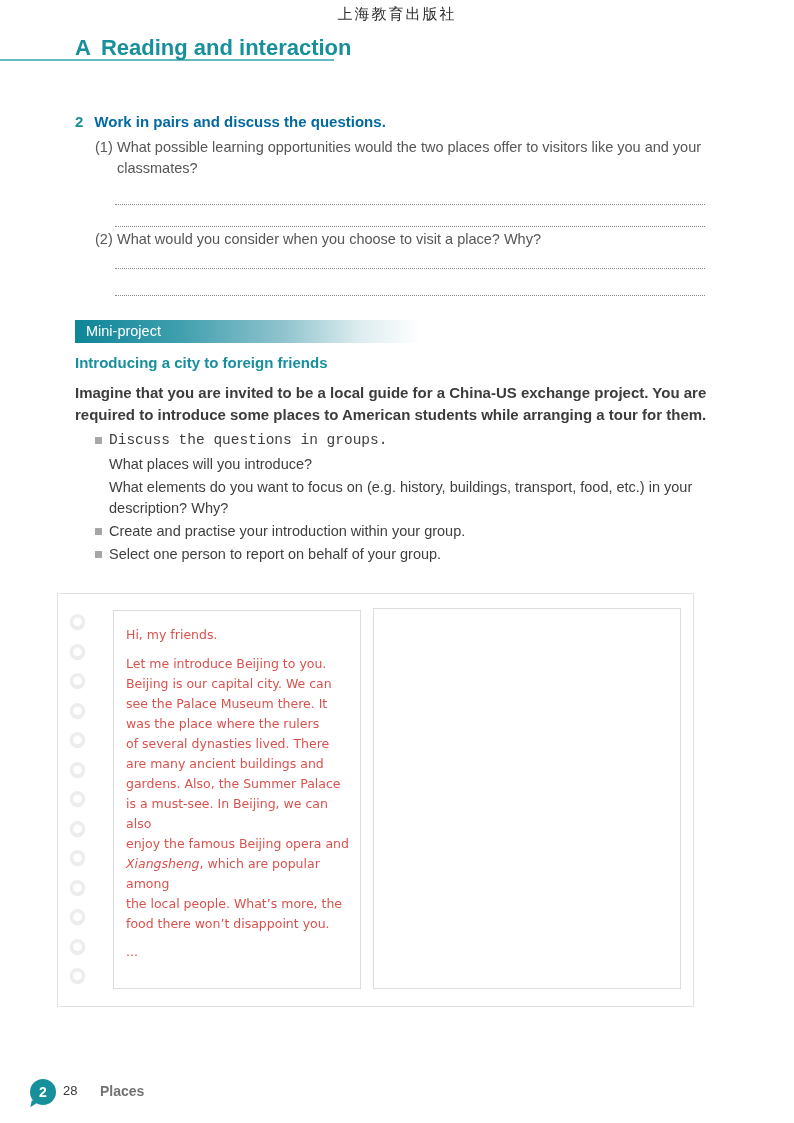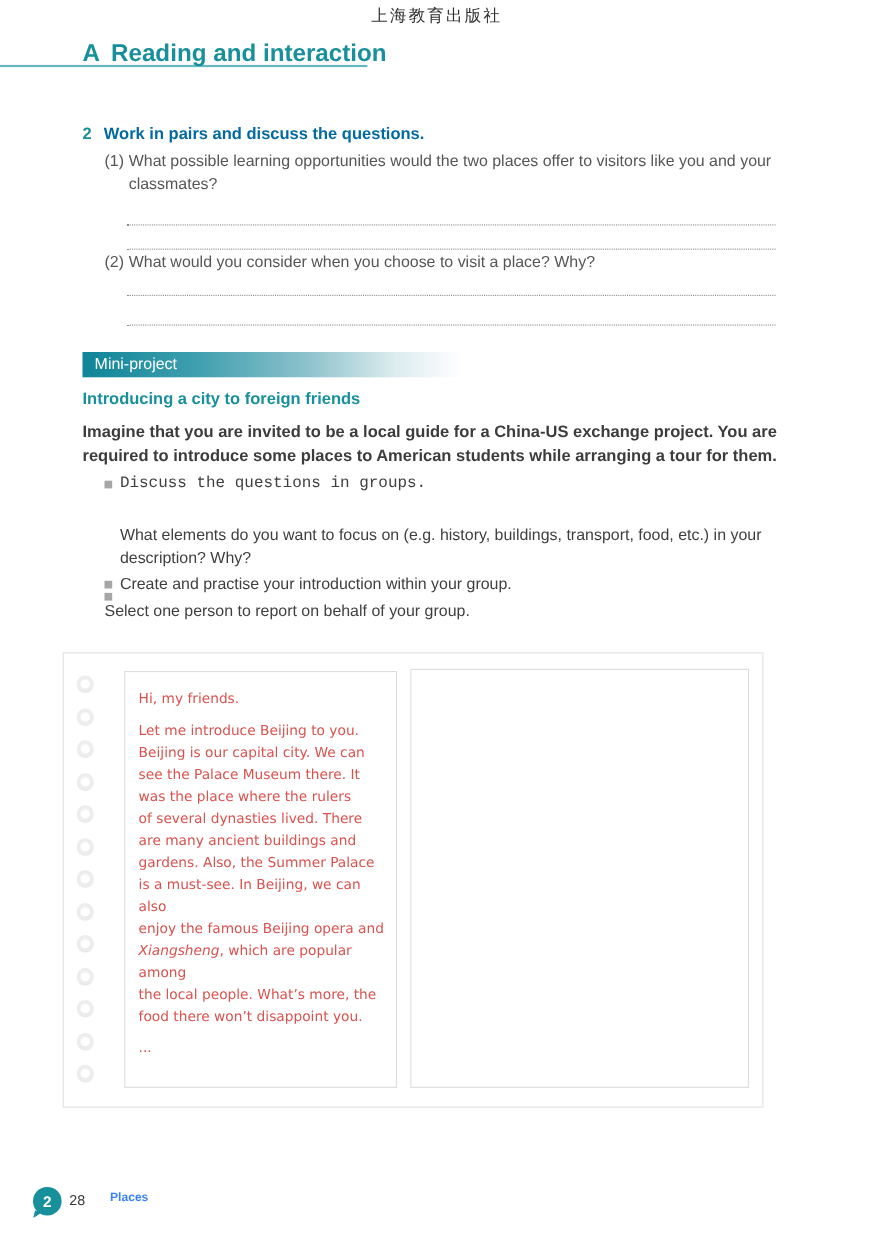--- a/index.html
+++ b/index.html
@@ -66,21 +66,21 @@
   .proj-intro {
     position: absolute; top: 382px; left: 75px; width: 655px;
     color: #3c3c3c; font-weight: bold; font-size: 15px; line-height: 21.5px;
   }
   .step { position: absolute; left: 95px; display: flex; font-size: 14.5px; color: #3f3f3f; line-height: 21px; }
   .step .sq {
     flex: 0 0 7px; width: 7px; height: 7px; background: #a6a6a6; margin: 7px 7px 0 0;
   }
   .step0 { top: 430px; font-family: Liberation Mono, monospace; }
   .step1 { top: 521px; }
-  .step2 { top: 532px; flex-direction: column; }
+  .step2 { top: 544px; }
   .substep { position: absolute; left: 109px; font-size: 14.5px; color: #3f3f3f; line-height: 21px; }
   .sub0 { top: 454px; }
   .sub1 { top: 477px; width: 592px; }
 
   
   .notebook {
     position: absolute; top: 593px; left: 57px; width: 637px; height: 414px;
     background: #ffffff; border: 1px solid #e2e2e2;
   }
   .rings { position: absolute; top: 20px; left: 12px; display: flex; flex-direction: column; gap: 14.5px; }
@@ -113,21 +113,21 @@
     color: #ffffff; font-weight: bold; font-size: 14px;
     display: flex; align-items: center; justify-content: center;
   }
   .unit-badge::after {
     content: ""; position: absolute; left: 1px; bottom: -3px;
     width: 0; height: 0;
     border-left: 7px solid #17909c; border-bottom: 7px solid transparent;
     transform: rotate(12deg);
   }
   .page-number { position: absolute; top: 1083px; left: 63px; font-size: 13px; font-weight: normal; color: #383838; }
-  .unit-title  { position: absolute; top: 1083px; left: 100px; font-size: 11px; font-weight: bold; color: #3b82f6; }
+  .unit-title  { position: absolute; top: 1083px; left: 100px; font-size: 14px; font-weight: bold; color: #737373; }
 </style>
 </head>
 <body>
 
 <div class="page">
 
   <div class="publisher">上海教育出版社</div>
 
   <div class="title-underline"></div>
   <div class="section-title">
@@ -153,20 +153,21 @@
   <div class="ans-line line4"></div>
 
   <div class="banner">Mini-project</div>
   <div class="proj-subtitle">Introducing a city to foreign friends</div>
   <div class="proj-intro">Imagine that you are invited to be a local guide for a China-US exchange project. You are required to introduce some places to American students while arranging a tour for them.</div>
 
   <div class="step step0">
     <span class="sq"></span>
     <span>Discuss the questions in groups.</span>
   </div>
+  <div class="substep sub0">What places will you introduce?</div>
   <div class="substep sub1">What elements do you want to focus on (e.g. history, buildings, transport, food, etc.) in your description? Why?</div>
   <div class="step step1">
     <span class="sq"></span>
     <span>Create and practise your introduction within your group.</span>
   </div>
   <div class="step step2">
     <span class="sq"></span>
     <span>Select one person to report on behalf of your group.</span>
   </div>
 

